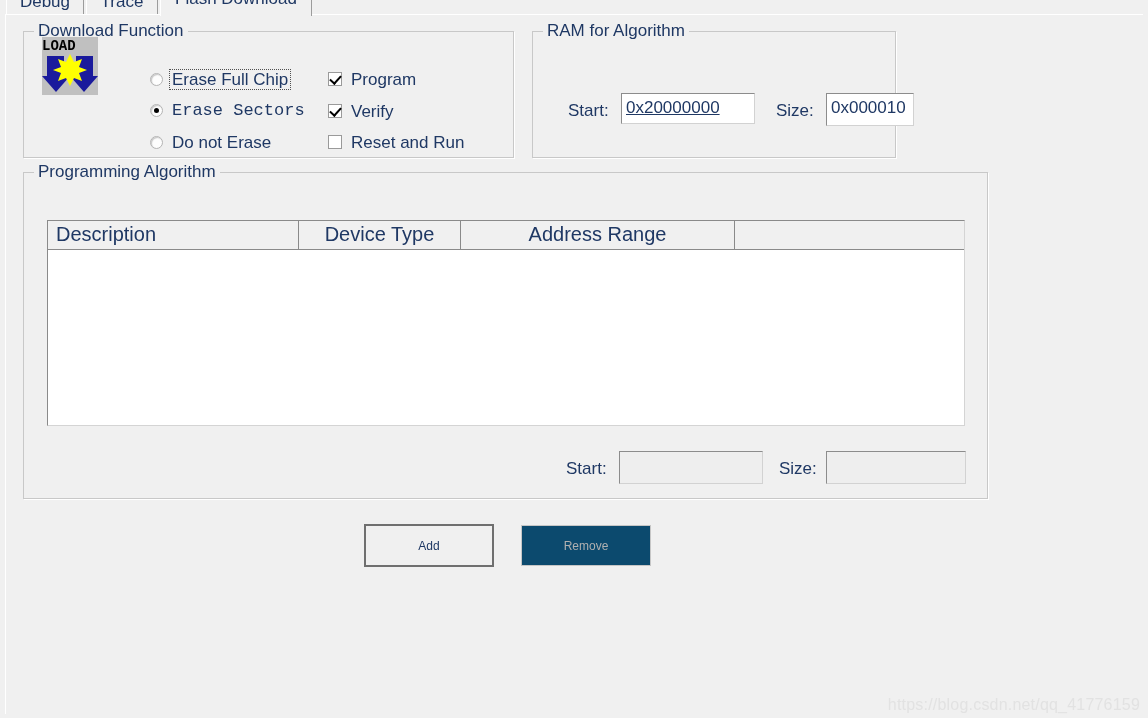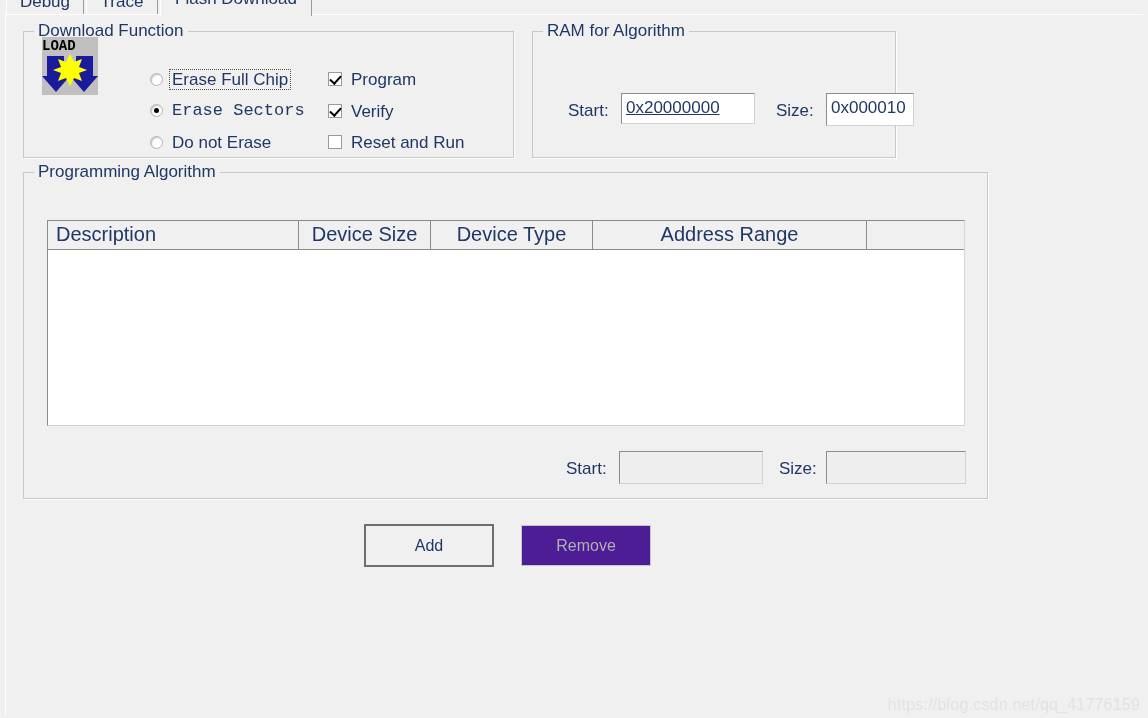--- a/index.html
+++ b/index.html
@@ -268,38 +268,38 @@
   .c-desc  { width: 251px; }
   .c-size  { width: 132px; }
   .c-type  { width: 162px; }
   .c-range { width: 274px; }
   .c-extra { width: 97px; }
 
   
   .btn {
     position: absolute;
     font-family: "Liberation Sans", sans-serif;
-    font-size: 16px;
+    font-size: 12px;
     background: #f0f0f0;
     border: 1px solid #9a9a9a;
     border-bottom-color: #7a7a7a;
     border-right-color: #7a7a7a;
     box-sizing: border-box;
     color: #1f3864;
     cursor: default;
     padding: 10px;
   }
   .btn.default {
     border: 2px solid #6f6f6f;
     color: #1f3864;
   }
   .btn.disabled {
     color: #b0b0b0;
     border: 1px solid #c6c6c6;
-    background: #4c1d95;
+    background: #0c4a6e;
   }
   #btn-add    { left: 364px; top: 524px; width: 130px; height: 43px; }
   #btn-remove { left: 521px; top: 525px; width: 130px; height: 41px; }
 
   
   .watermark {
     position: absolute;
     right: 8px;
     bottom: 4px;
     font-size: 16px;
@@ -372,21 +372,20 @@
 <span class="field-label" id="lbl-ram-size">Size:</span>
 <div class="textbox" id="in-ram-size">0x000010</div>
 
 <div class="groupbox" id="grp-prog">
   <span class="group-title">Programming Algorithm</span>
 </div>
 
 <div class="listview">
   <div class="lv-header">
     <div class="lv-th pad c-desc">Description</div>
-    <div class="lv-th center c-size">Device Size</div>
     <div class="lv-th center c-type">Device Type</div>
     <div class="lv-th center c-range">Address Range</div>
     <div class="lv-th last c-extra"></div>
   </div>
 </div>
 
 <span class="field-label" id="lbl-rng-start">Start:</span>
 <div class="textbox disabled" id="in-rng-start"></div>
 <span class="field-label" id="lbl-rng-size">Size:</span>
 <div class="textbox disabled" id="in-rng-size"></div>

